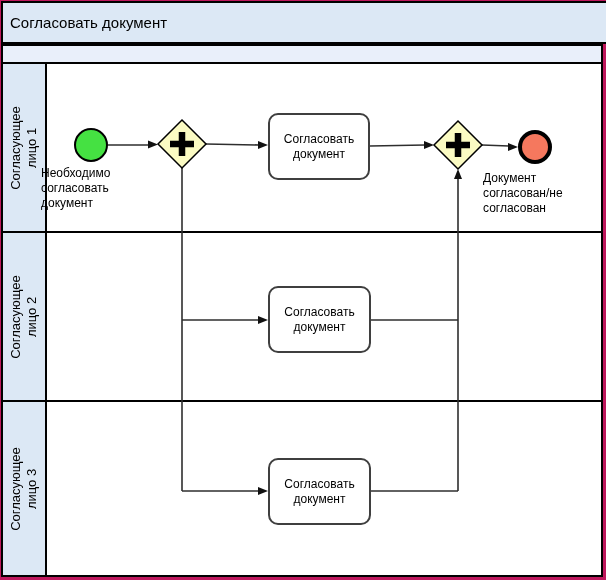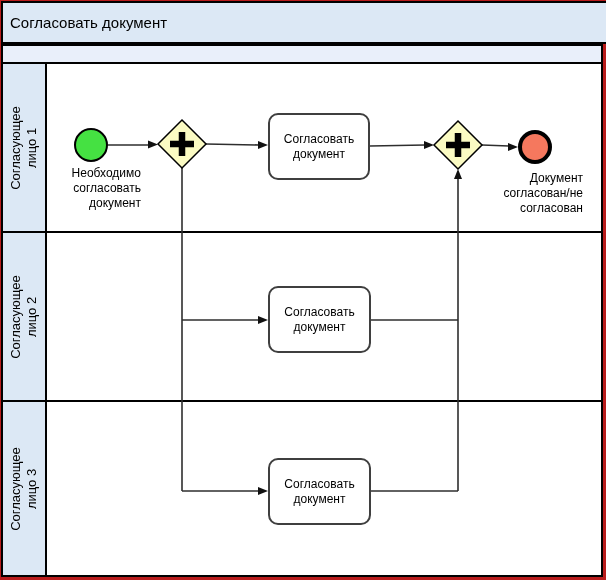--- a/index.html
+++ b/index.html
@@ -1,18 +1,18 @@
 <!DOCTYPE html>
 <html><head>
 <meta charset="utf-8">
 <style>
   html,body{margin:0;padding:0;background:#fff;}
   .canvas{
     position:relative;width:606px;height:580px;
-    font-family:"Liberation Sans",sans-serif;color:#000;background:#b91c1c;
+    font-family:"Liberation Sans",sans-serif;color:#000;background:#be185d;
     overflow:hidden;
   }
   .band{
     position:absolute;left:1px;width:598px;
     border:2px solid #000;background:#dce8f5;box-sizing:content-box;
   }
   .title-band{top:1px;height:39px;display:flex;align-items:center;padding-left:7px;
     font-size:15px;}
   .pool-strip{top:44px;height:16px;background:#e9effa;}
   .lane{
@@ -38,21 +38,21 @@
   .end-event{left:518px;top:130px;width:34px;height:34px;background:#f5785e;border:4px solid #000;}
   .task{
     background:#fff;border:2px solid #3f3f3f;border-radius:10px;
     display:flex;align-items:center;justify-content:center;text-align:center;
     font-size:12px;line-height:15px;white-space:pre-line;
   }
   .task-1{left:268px;top:113px;width:102px;height:67px;}
   .task-2{left:268px;top:286px;width:103px;height:67px;}
   .task-3{left:268px;top:458px;width:103px;height:67px;}
   .node-label{
-    position:absolute;z-index:3;text-align:right;font-size:12px;line-height:15px;
+    position:absolute;z-index:3;text-align:left;font-size:12px;line-height:15px;
     white-space:pre-line;
   }
   .start-label{left:41px;top:166px;width:100px;}
   .end-label{left:483px;top:171px;width:100px;}
 </style>
 </head>
 <body>
 
 <div class="canvas">
 

